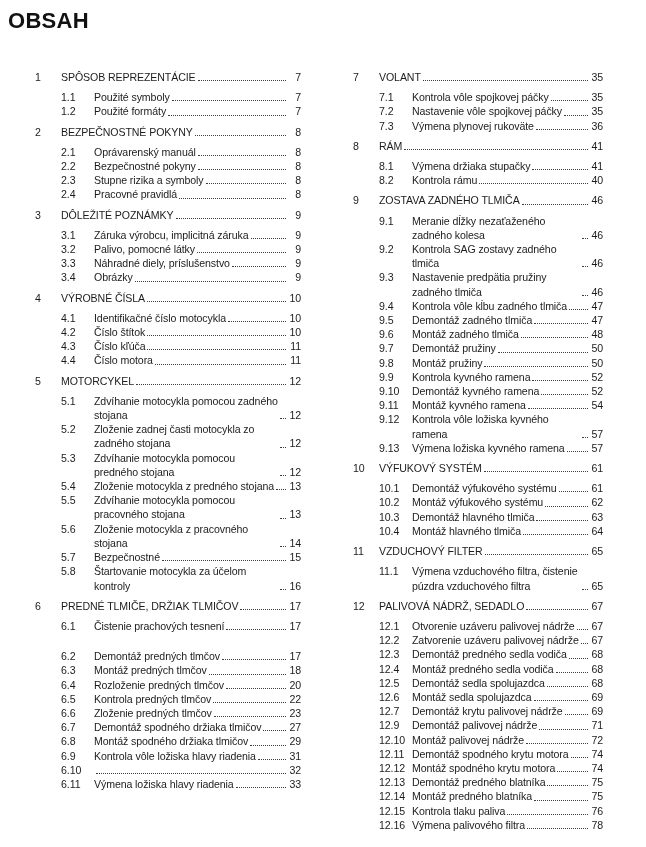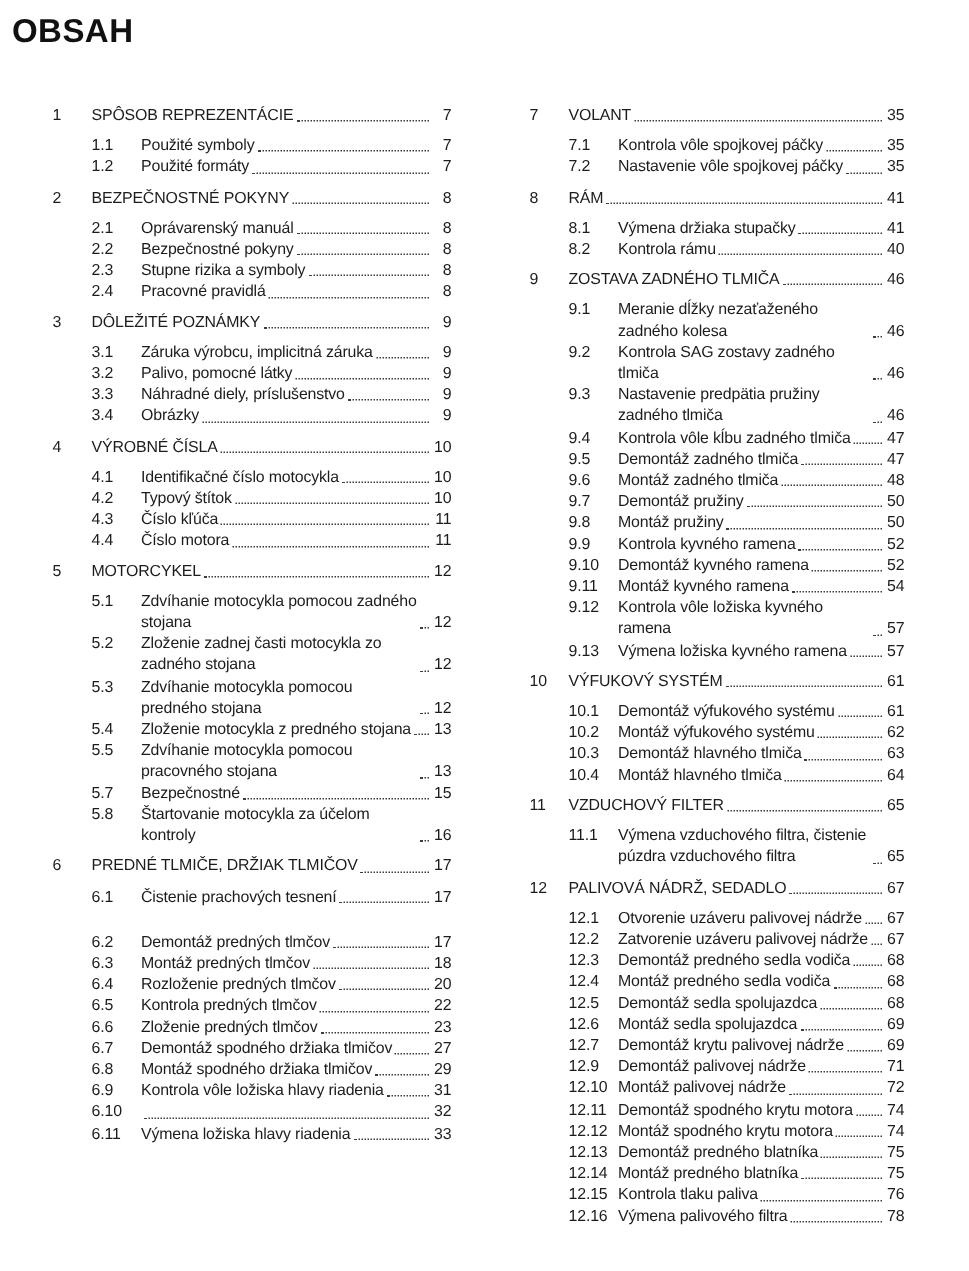--- a/index.html
+++ b/index.html
@@ -199,21 +199,21 @@
     <div class="items">
   <div class="row item">
     <span class="num">4.1</span>
     <span class="title">Identifikačné číslo motocykla</span>
     <span class="leader"></span>
     <span class="pagenum">10</span>
   </div>
 
   <div class="row item">
     <span class="num">4.2</span>
-    <span class="title">Typový štítok</span>
+    <span class="title">Číslo štítok</span>
     <span class="leader"></span>
     <span class="pagenum">10</span>
   </div>
 
   <div class="row item">
     <span class="num">4.3</span>
     <span class="title">Číslo kľúča</span>
     <span class="leader"></span>
     <span class="pagenum">11</span>
   </div>
@@ -263,20 +263,26 @@
     <span class="pagenum">13</span>
   </div>
 
   <div class="row item">
     <span class="num">5.5</span>
     <span class="title">Zdvíhanie motocykla pomocou pracovného stojana</span>
     <span class="leader"></span>
     <span class="pagenum">13</span>
   </div>
 
+  <div class="row item">
+    <span class="num">5.6</span>
+    <span class="title">Zloženie motocykla z pracovného stojana</span>
+    <span class="leader"></span>
+    <span class="pagenum">14</span>
+  </div>
 
   <div class="row item">
     <span class="num">5.7</span>
     <span class="title">Bezpečnostné</span>
     <span class="leader"></span>
     <span class="pagenum">15</span>
   </div>
 
   <div class="row item">
     <span class="num">5.8</span>
@@ -389,20 +395,26 @@
     <span class="pagenum">35</span>
   </div>
 
   <div class="row item">
     <span class="num">7.2</span>
     <span class="title">Nastavenie vôle spojkovej páčky</span>
     <span class="leader"></span>
     <span class="pagenum">35</span>
   </div>
 
+  <div class="row item">
+    <span class="num">7.3</span>
+    <span class="title">Výmena plynovej rukoväte</span>
+    <span class="leader"></span>
+    <span class="pagenum">36</span>
+  </div>
 </div>
   </div>
 
   <div class="section">
     <div class="row heading">
       <span class="num">8</span>
       <span class="title">RÁM</span>
       <span class="leader"></span>
       <span class="pagenum">41</span>
     </div>

